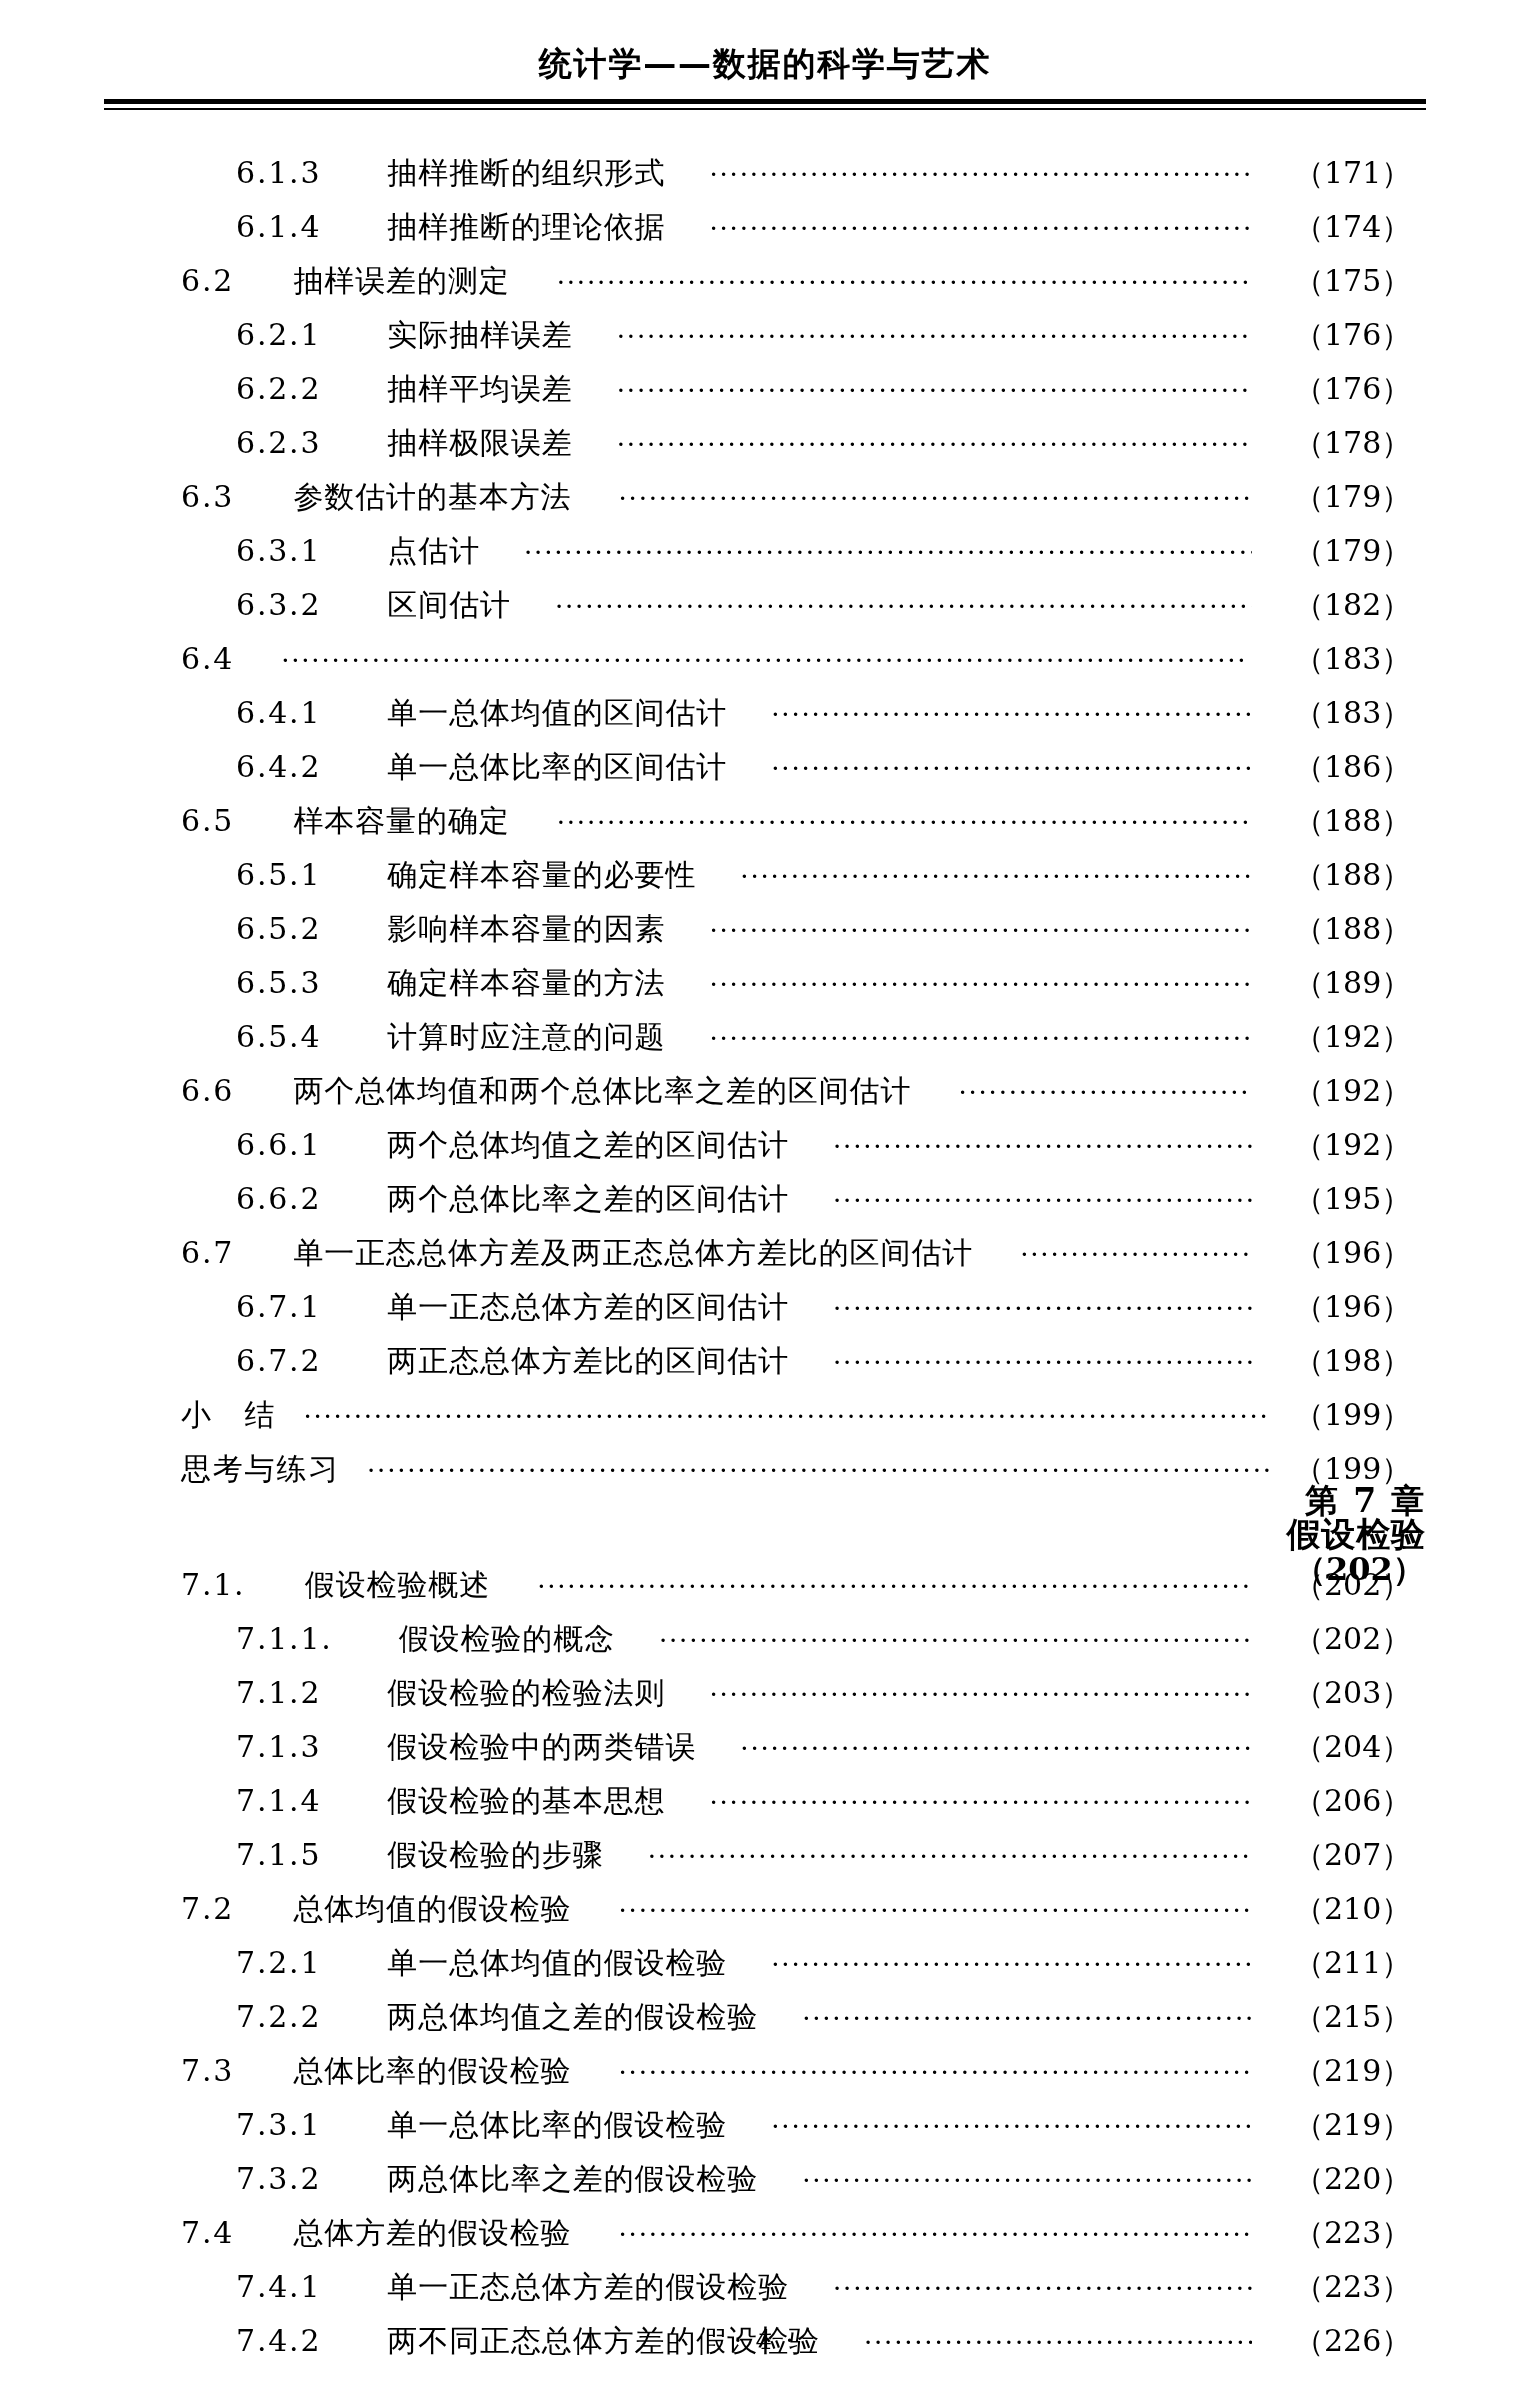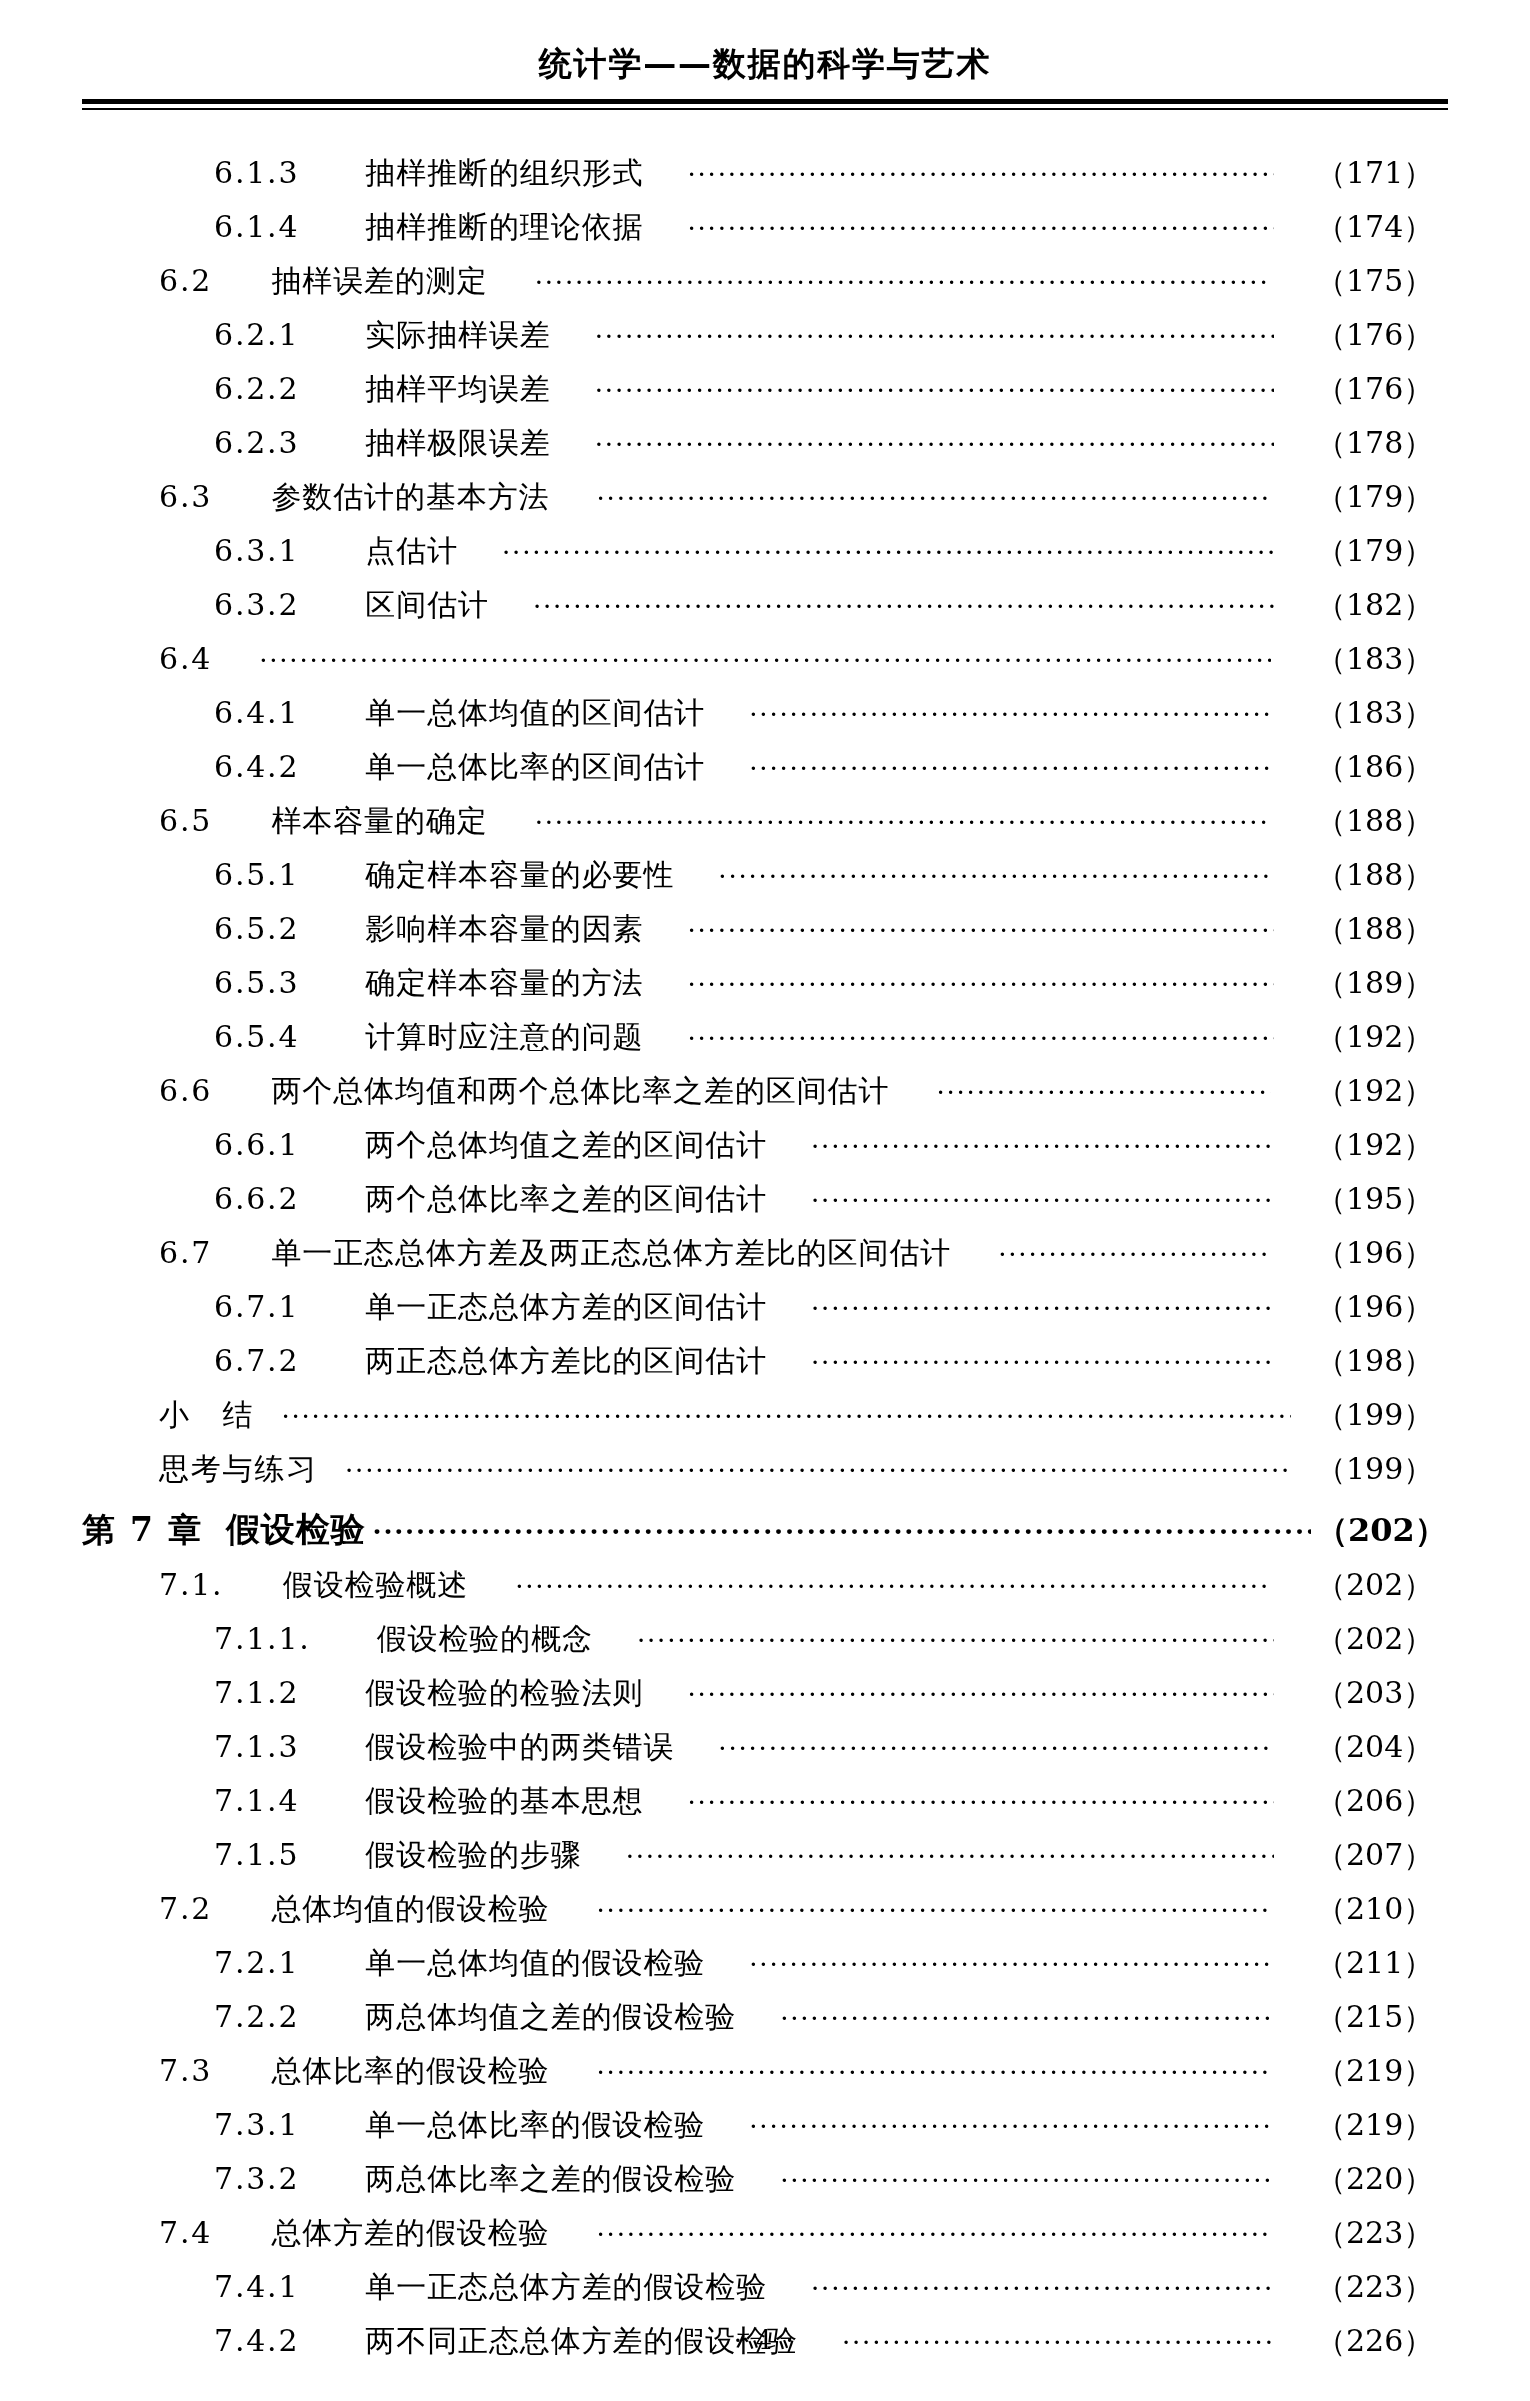--- a/index.html
+++ b/index.html
@@ -14,21 +14,21 @@
     color: #000000;
     position: relative;
     overflow: hidden;
   }
   .page {
     position: absolute;
     left: 0; top: 0;
     width: 1530px;
     height: 2401px;
     box-sizing: border-box;
-    padding: 0 82px;
+    padding: 0 104px;
   }
   
   .header {
     padding-top: 42px;
     text-align: center;
   }
   .header-title {
     font-size: 33px;
     font-weight: bold;
     letter-spacing: 1.8px;
@@ -77,21 +77,21 @@
     color: #000;
   }
   .toc-row .page-no {
     flex: 0 0 auto;
     white-space: nowrap;
     min-width: 132px;
     letter-spacing: 0px;
   }
 
   
-  .lvl-chapter { padding-left: 0px; font-weight: bold; font-size: 33px; height: 62px; }
+  .lvl-chapter { padding-left: 0px; font-weight: bold; font-size: 33px; height: 62px; flex-direction: column; }
   .lvl-chapter .num { font-size: 33px; }
   .lvl-chapter .title { font-size: 34px; margin-left: 23px; }
   .lvl-chapter .page-no { font-weight: bold; font-size: 32px; }
 
   .lvl-1 { padding-left: 77px; gap: 40px; }
   .lvl-1 .title { margin-left: 19.3px; }
   .lvl-2 { padding-left: 132px; gap: 37px; }
   .lvl-2 .title { margin-left: 29px; }
 
   .lvl-plain { padding-left: 77px; gap: 20px; }

